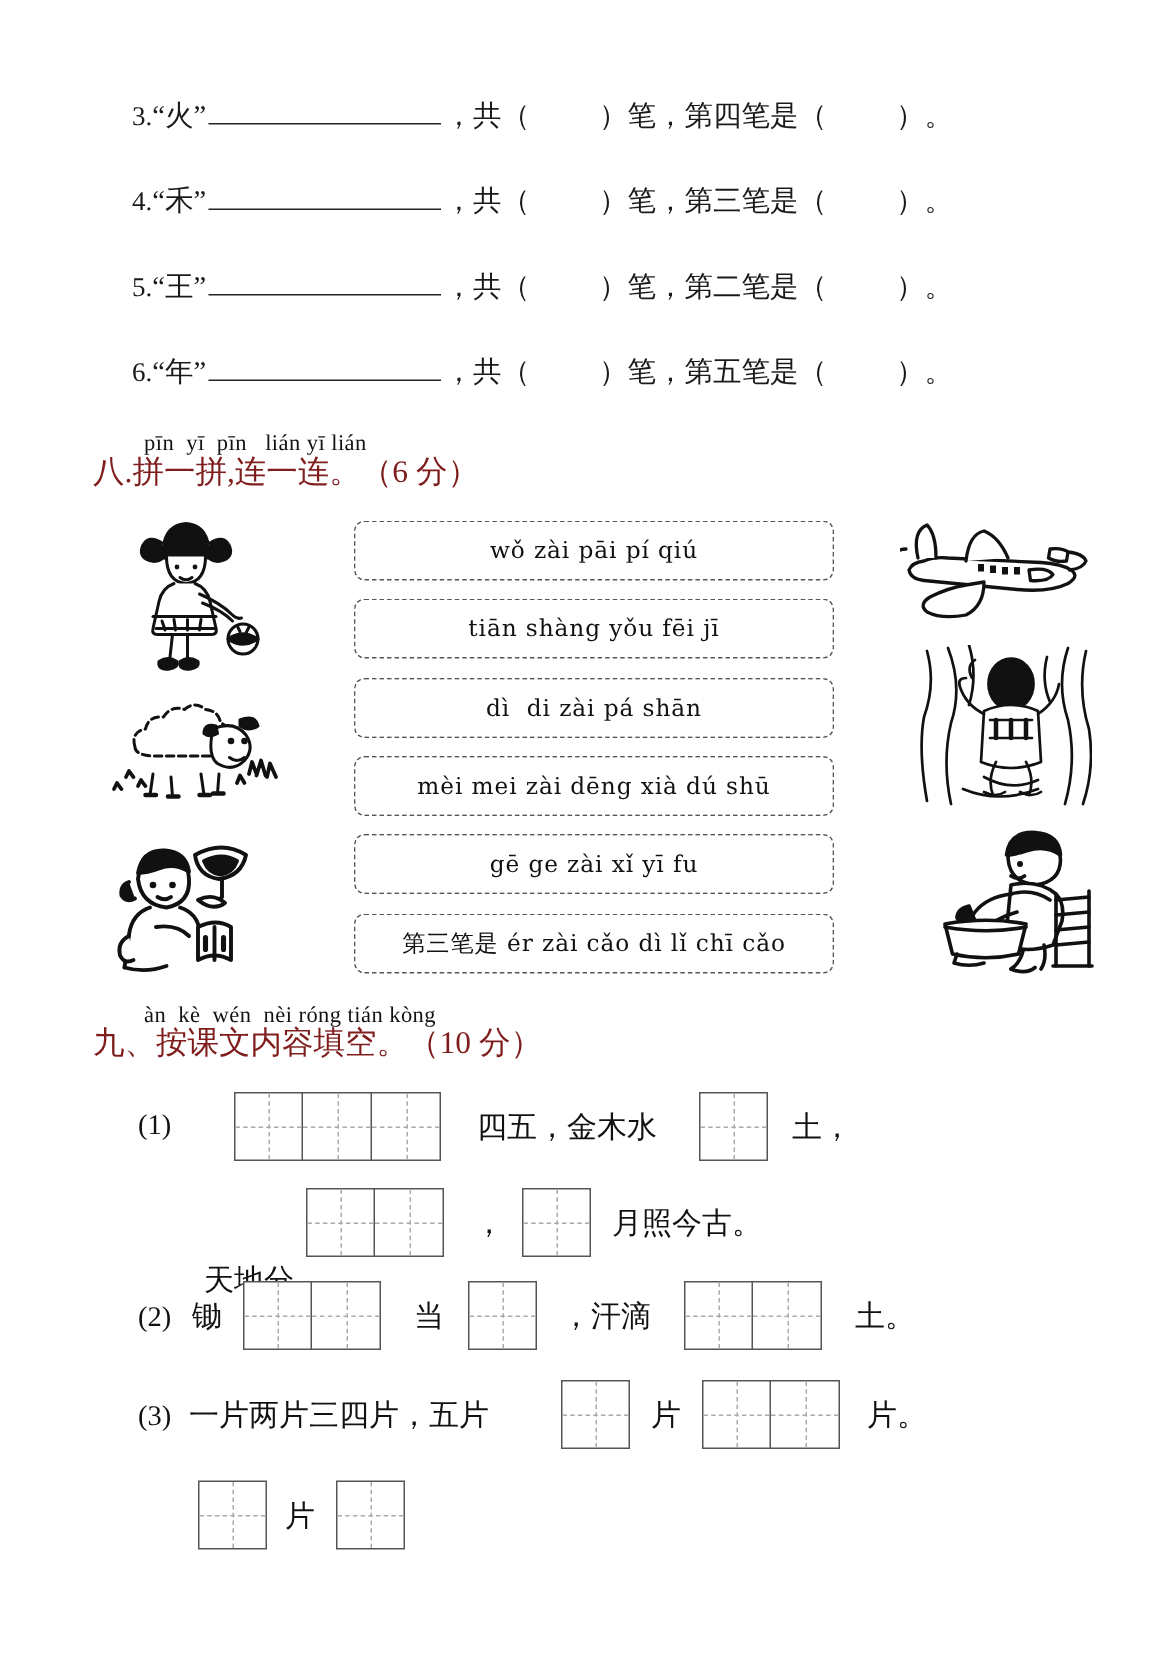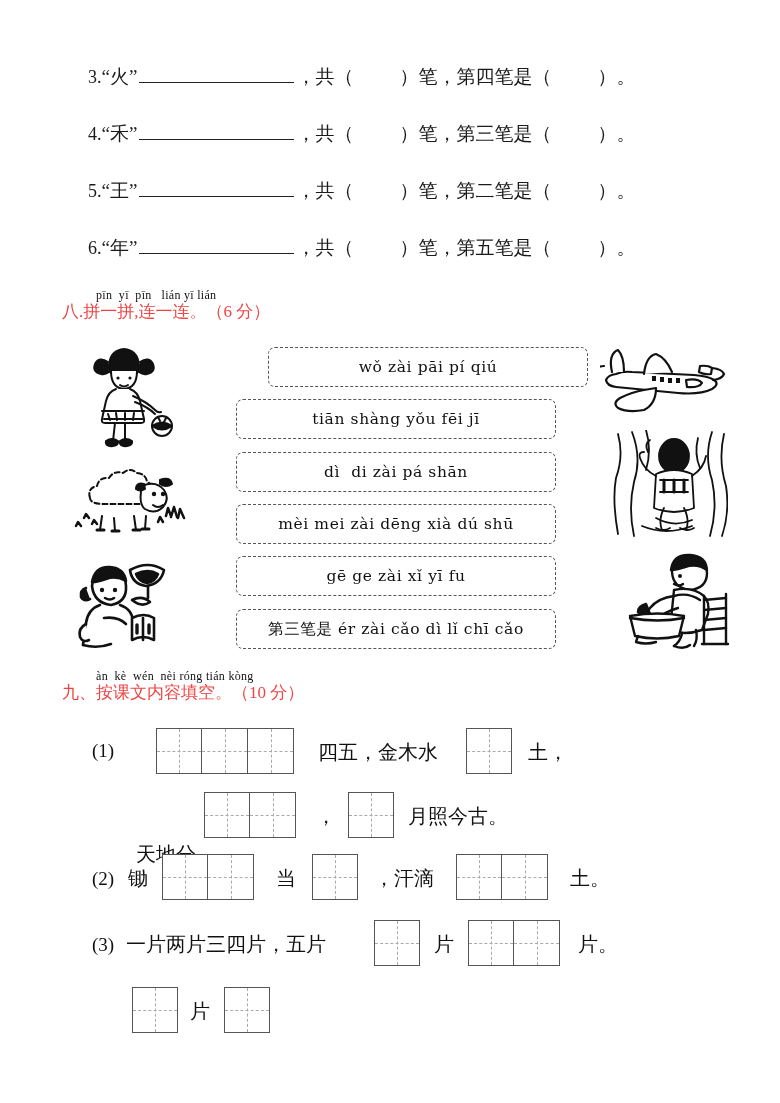--- a/index.html
+++ b/index.html
@@ -52,32 +52,32 @@
     position: absolute;
     left: 62px;
     width: 660px;
     height: 46px;
   }
   .sec-head .pinyin-row {
     position: absolute;
     left: 34px;
     top: 0px;
     font-family: "Liberation Serif", "DejaVu Serif", serif;
-    font-size: 12px;
+    font-size: 15px;
     letter-spacing: 0.3px;
     white-space: pre;
     color: #111;
   }
   .sec-head .han-row {
     position: absolute;
     left: 0px;
     top: 12px;
-    font-size: 17px;
-    white-space: pre;
-    color: #ef4444;
+    font-size: 21px;
+    white-space: pre;
+    color: #7f1d1d;
   }
 
   
   .pybox {
     position: absolute;
     left: 236px;
     width: 320px;
     height: 40px;
     border: 1.4px dashed #555;
     border-radius: 7px;
@@ -376,21 +376,21 @@
         <path d="M88 80 q2 10 -2 16 M74 84 q-2 8 -8 12"></path>
         <path d="M66 96 q10 4 16 -1"></path>
 
         <path d="M96 46 l0 48 M118 44 l0 50"></path>
         <path d="M96 50 l22 -2 M96 60 l22 -2 M96 70 l22 -2 M96 80 l22 -2"></path>
         <path d="M94 94 l26 0"></path>
       </g>
     </svg>
   </div>
 
-  <div class="pybox" style="top:347px;margin-left:32px;">
+  <div class="pybox" style="top:347px;">
     <span>wǒ zài pāi pí qiú</span>
   </div>
   <div class="pybox" style="top:399px;">
     <span>tiān shàng yǒu fēi jī</span>
   </div>
   <div class="pybox" style="top:452px;">
     <span>dì  di zài pá shān</span>
   </div>
   <div class="pybox" style="top:504px;">
     <span>mèi mei zài dēng xià dú shū</span>

